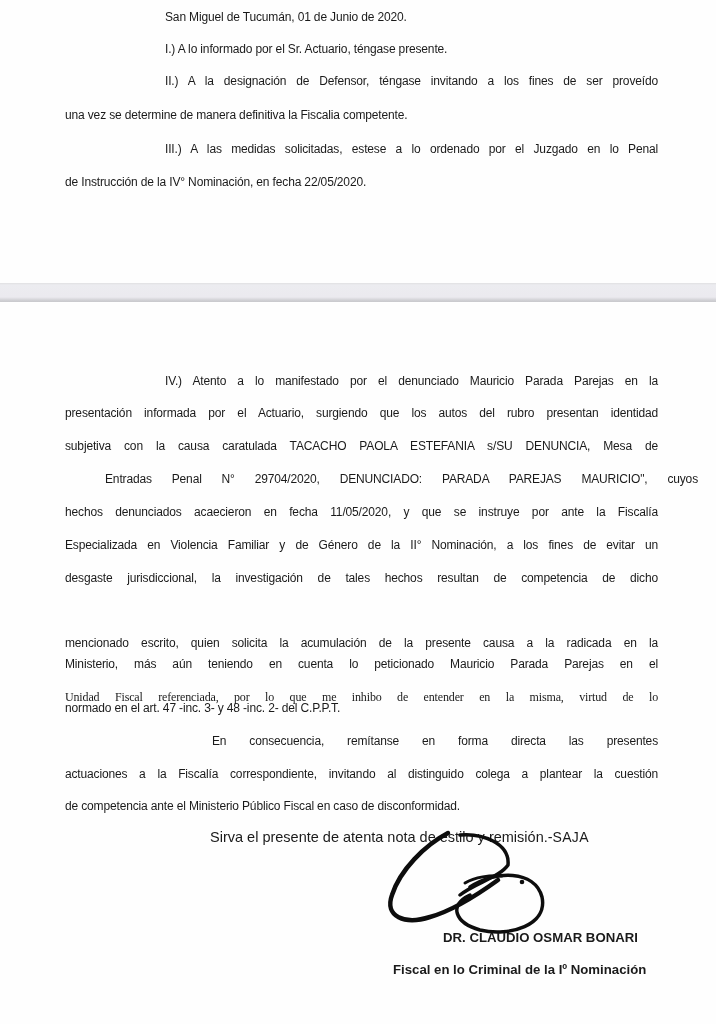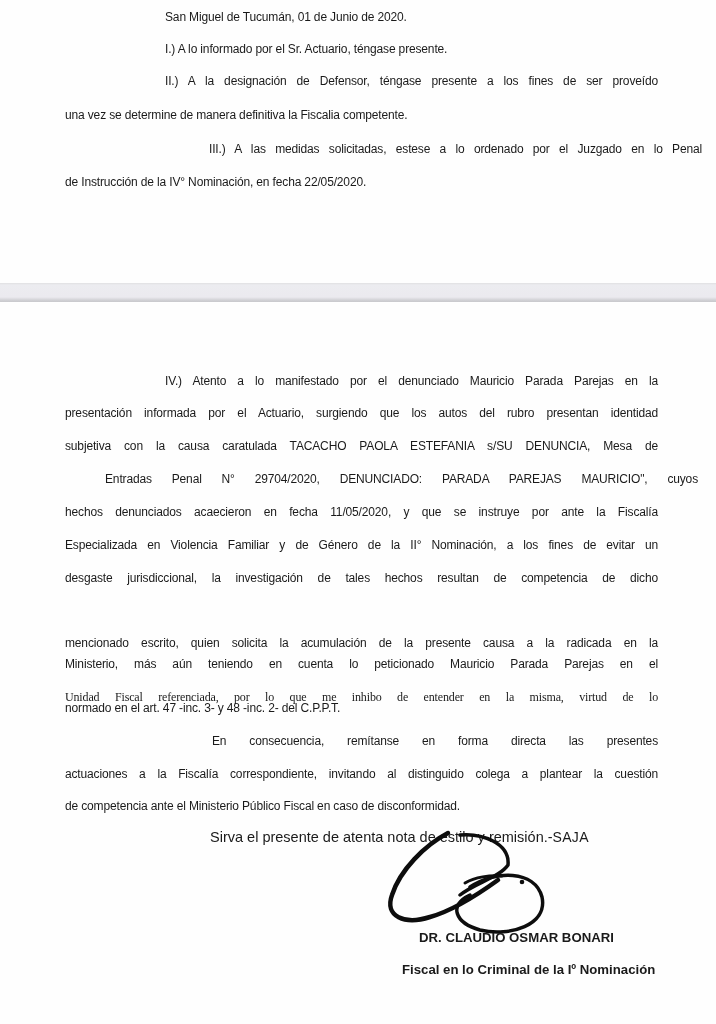--- a/index.html
+++ b/index.html
@@ -16,36 +16,36 @@
   }
   .line {
     position: absolute; left: 65px; width: 593px; font-size: 12px; line-height: 18px;
     white-space: nowrap; letter-spacing: -0.15px; transform-origin: left center;
   }
   .just { text-align: justify; text-align-last: justify; }
   .ind { left: 165px; width: 493px; }
   .ind2 { left: 212px; width: 446px; }
   .closing { position: absolute; left: 210px; top: 829px; font-size: 14.5px; white-space: nowrap; }
   .closing .small { font-size: 14px; letter-spacing: 0.3px; }
-  .sig-name { position: absolute; left: 419px; top: 930px; font-size: 13.2px; font-weight: bold; white-space: nowrap; text-align: right; }
-  .sig-title { position: absolute; left: 402px; top: 962px; font-size: 13.2px; font-weight: bold; white-space: nowrap; }
+  .sig-name { position: absolute; left: 443px; top: 930px; font-size: 13.2px; font-weight: bold; white-space: nowrap; text-align: right; }
+  .sig-title { position: absolute; left: 393px; top: 962px; font-size: 13.2px; font-weight: bold; white-space: nowrap; }
   .signature { position: absolute; left: 370px; top: 825px; width: 200px; height: 115px; }
 </style>
 </head>
 <body>
 
 <div class="page page-top"></div>
 <div class="divider"></div>
 <div class="page page-bottom"></div>
 
 <div class="line ind" style="top:8px;">San Miguel de Tucumán, 01 de Junio de 2020.</div>
 <div class="line ind" style="top:40px;">I.) A lo informado por el Sr. Actuario, téngase presente.</div>
-<div class="line ind just" style="top:72px;">II.) A la designación de Defensor, téngase presente a los fines de ser proveído</div>
+<div class="line ind just" style="top:72px;">II.) A la designación de Defensor, téngase invitando a los fines de ser proveído</div>
 <div class="line" style="top:106px;">una vez se determine de manera definitiva la Fiscalia competente.</div>
-<div class="line ind just" style="top:140px;margin-left:44px;">III.) A las medidas solicitadas, estese a lo ordenado por el Juzgado en lo Penal</div>
+<div class="line ind just" style="top:140px;">III.) A las medidas solicitadas, estese a lo ordenado por el Juzgado en lo Penal</div>
 <div class="line" style="top:173px;">de Instrucción de la IV° Nominación, en fecha 22/05/2020.</div>
 
 <div class="line ind just" style="top:372px;">IV.) Atento a lo manifestado por el denunciado Mauricio Parada Parejas en la</div>
 <div class="line just" style="top:404px;">presentación informada por el Actuario, surgiendo que los autos del rubro presentan identidad</div>
 <div class="line just" style="top:437px;">subjetiva con la causa caratulada TACACHO PAOLA ESTEFANIA s/SU DENUNCIA, Mesa de</div>
 <div class="line just" style="top:470px;margin-left:40px;">Entradas Penal N° 29704/2020, DENUNCIADO: PARADA PAREJAS MAURICIO", cuyos</div>
 <div class="line just" style="top:503px;">hechos denunciados acaecieron en fecha 11/05/2020, y que se instruye por ante la Fiscalía</div>
 <div class="line just" style="top:536px;">Especializada en Violencia Familiar y de Género de la II° Nominación, a los fines de evitar un</div>
 <div class="line just" style="top:569px;">desgaste jurisdiccional, la investigación de tales hechos resultan de competencia de dicho</div>
 <div class="line just" style="top:614px;margin-top:41px;">Ministerio, más aún teniendo en cuenta lo peticionado Mauricio Parada Parejas en el</div>

